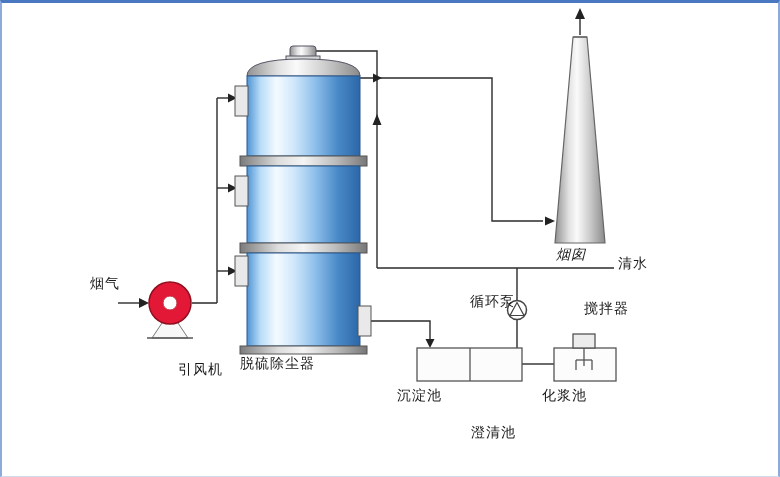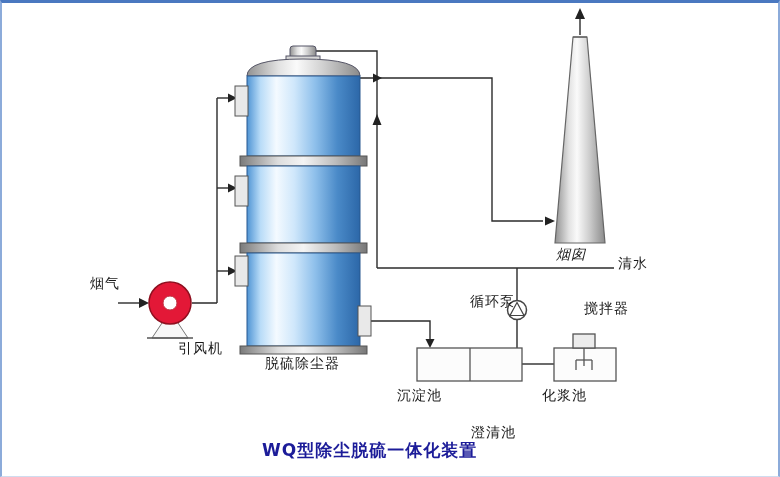--- a/index.html
+++ b/index.html
@@ -123,24 +123,23 @@
         <rect x="571" y="331" width="22" height="14"></rect>
         <line x1="582" y1="345" x2="582" y2="363"></line>
         <line x1="574" y1="357" x2="590" y2="357"></line>
         <line x1="574" y1="357" x2="574" y2="367"></line>
         <line x1="590" y1="357" x2="590" y2="367"></line>
       </g>
     </g>
   </svg>
 
   <span class="lbl" style="left:88px;  top:272px;">烟气</span>
-  <span class="lbl" style="left:176px; top:337px;font-family:Liberation Mono, monospace;">引风机</span>
-  <span class="lbl" style="left:263px; top:352px;">脱硫除尘器</span>
+  <span class="lbl" style="left:176px; top:358px;font-family:Liberation Mono, monospace;">引风机</span>
+  <span class="lbl" style="left:238px; top:352px;">脱硫除尘器</span>
   <span class="lbl" style="left:443px; top:290px;margin-left:25px;">循环泵</span>
   <span class="lbl" style="left:582px; top:297px;">搅拌器</span>
   <span class="lbl" style="left:554px; top:243px;font-style:italic;">烟囱</span>
   <span class="lbl" style="left:616px; top:252px;">清水</span>
   <span class="lbl" style="left:395px; top:384px;">沉淀池</span>
   <span class="lbl" style="left:469px; top:384px;margin-top:37px;">澄清池</span>
   <span class="lbl" style="left:540px; top:384px;">化浆池</span>
 
-  <div class="title">WQ型除尘脱硫一体化装置</div>
 </div>
 
 </body></html>

